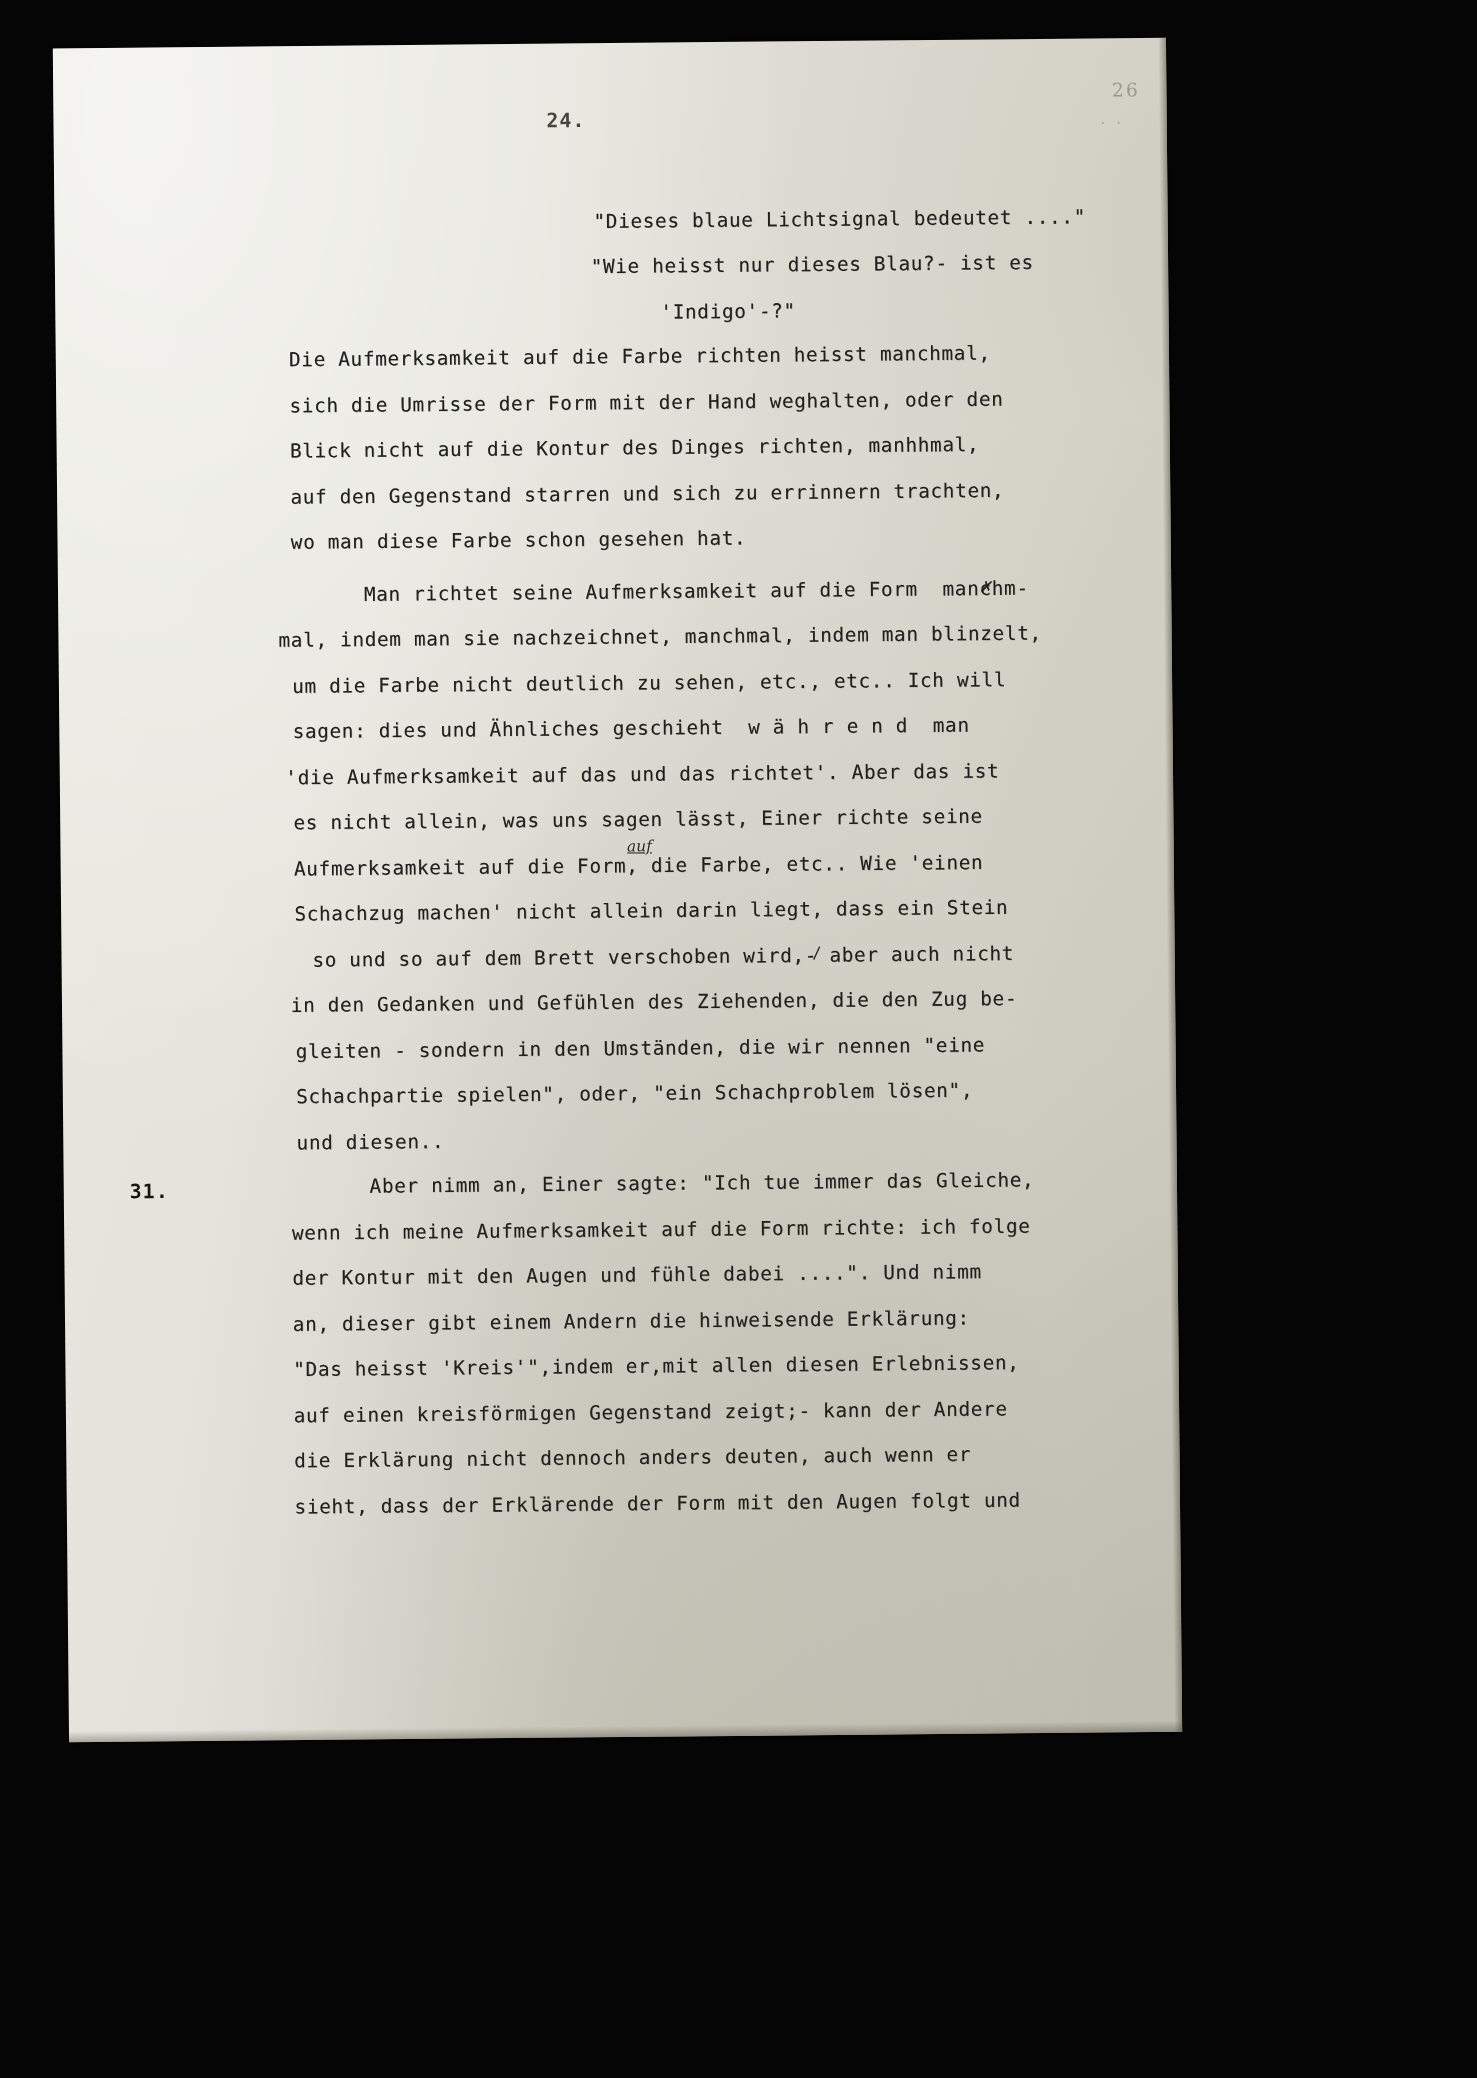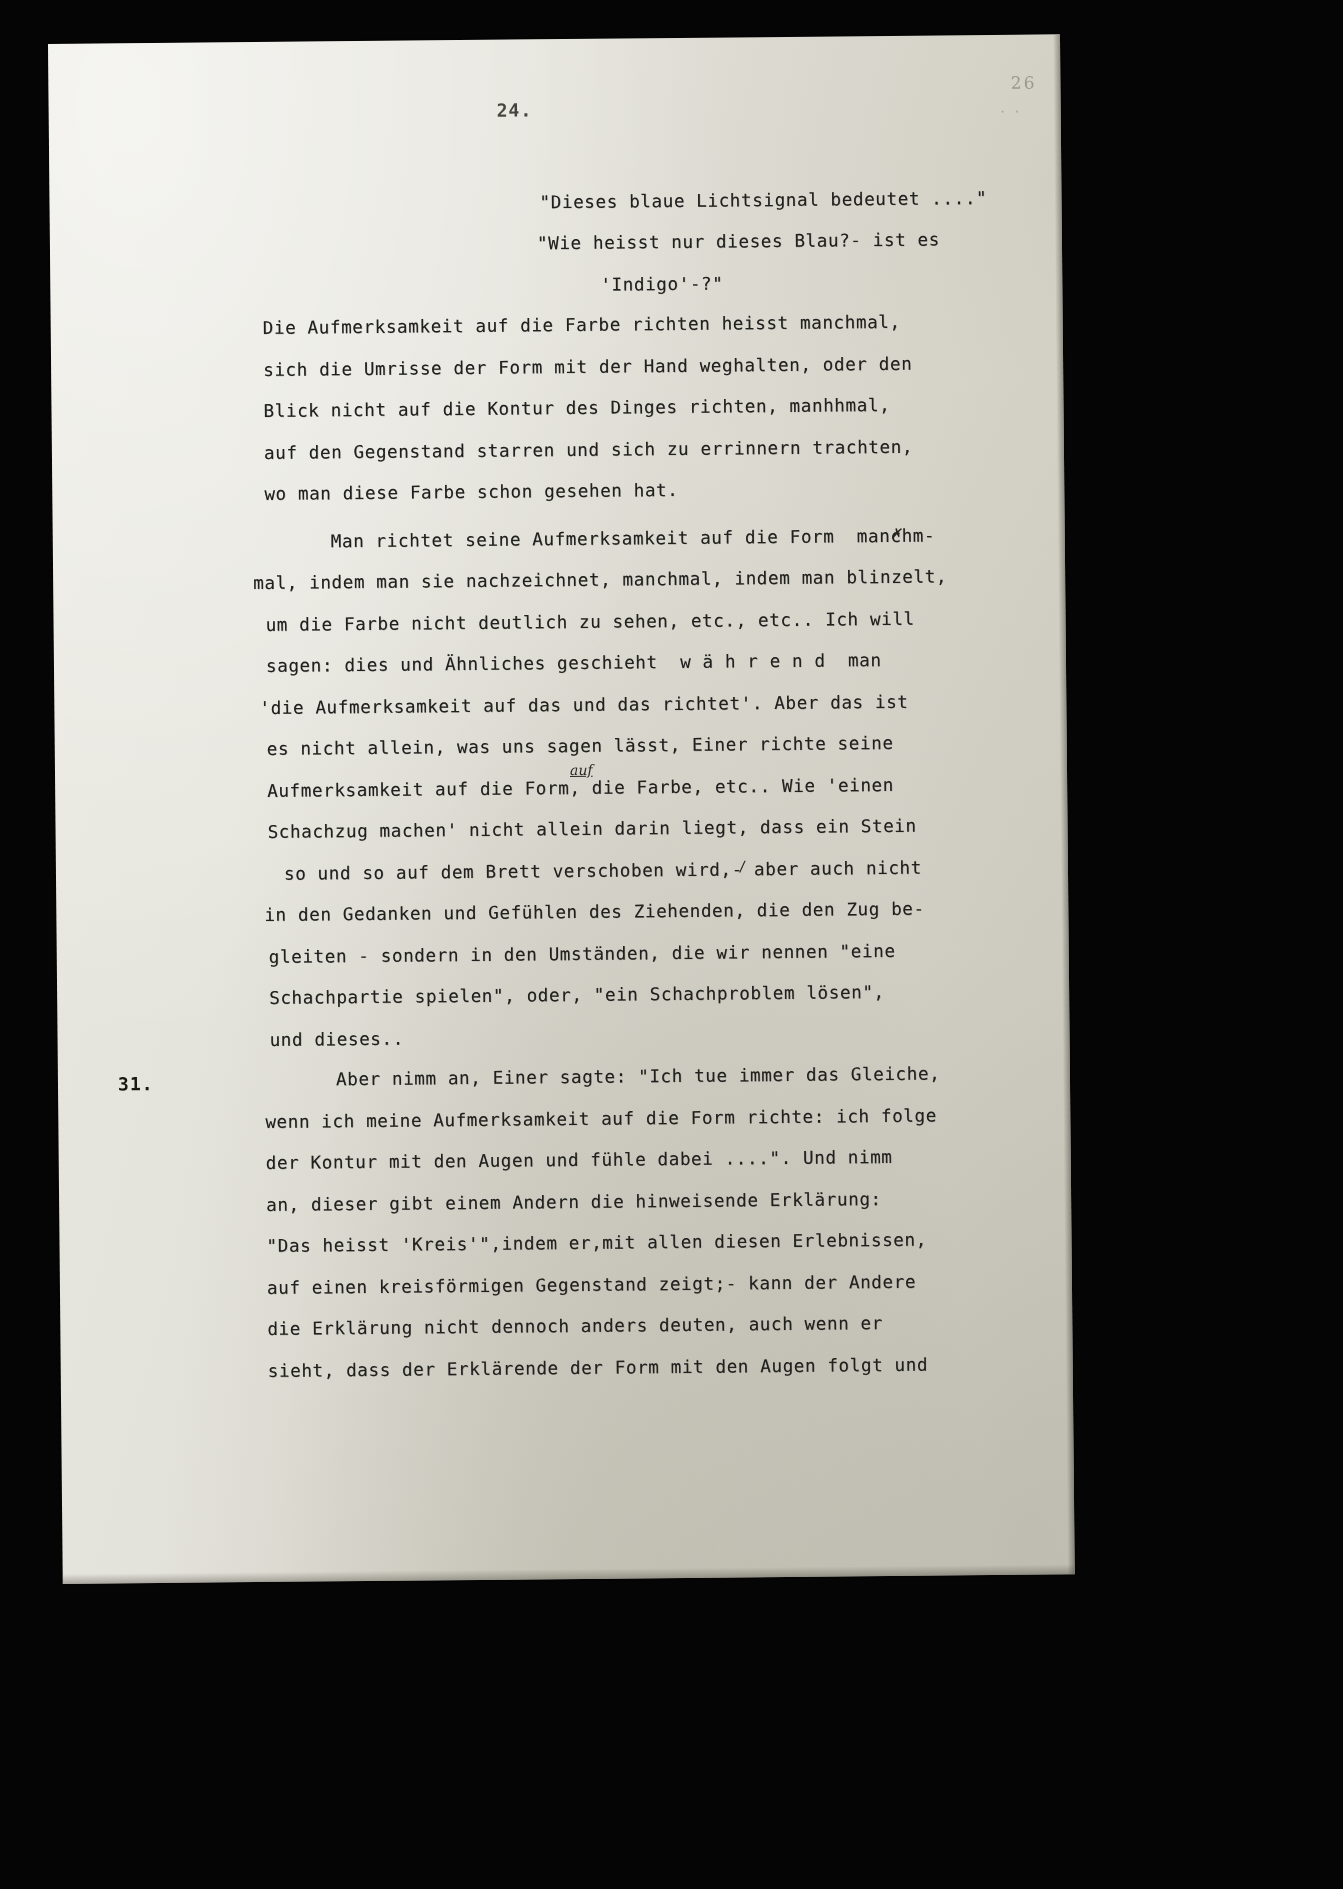--- a/index.html
+++ b/index.html
@@ -164,21 +164,21 @@
       <div class="ln" style="left:212px; top:575px;">um die Farbe nicht deutlich zu sehen, etc., etc.. Ich will</div>
       <div class="ln" style="left:212px; top:616px;">sagen: dies und Ähnliches geschieht  w ä h r e n d  man</div>
       <div class="ln" style="left:205px; top:658px;">'die Aufmerksamkeit auf das und das richtet'. Aber das ist</div>
       <div class="ln" style="left:212px; top:699px;">es nicht allein, was uns sagen lässt, Einer richte seine</div>
       <div class="ln" style="left:212px; top:741px;">Aufmerksamkeit auf die Form, die Farbe, etc.. Wie 'einen</div>
       <div class="ln" style="left:212px; top:782px;">Schachzug machen' nicht allein darin liegt, dass ein Stein</div>
       <div class="ln" style="left:228px; top:824px;">so und so auf dem Brett verschoben wird,- aber auch nicht</div>
       <div class="ln" style="left:208px; top:865px;">in den Gedanken und Gefühlen des Ziehenden, die den Zug be-</div>
       <div class="ln" style="left:212px; top:907px;">gleiten - sondern in den Umständen, die wir nennen "eine</div>
       <div class="ln" style="left:212px; top:948px;">Schachpartie spielen", oder, "ein Schachproblem lösen",</div>
-      <div class="ln" style="left:212px; top:990px;">und dieses..</div>
+      <div class="ln" style="left:212px; top:990px;">und diesen..</div>
       <div class="ln" style="left:278px; top:1030px;">Aber nimm an, Einer sagte: "Ich tue immer das Gleiche,</div>
       <div class="ln" style="left:207px; top:1072px;">wenn ich meine Aufmerksamkeit auf die Form richte: ich folge</div>
       <div class="ln" style="left:207px; top:1113px;">der Kontur mit den Augen und fühle dabei ....". Und nimm</div>
       <div class="ln" style="left:207px; top:1155px;">an, dieser gibt einem Andern die hinweisende Erklärung:</div>
       <div class="ln" style="left:207px; top:1196px;">"Das heisst 'Kreis'",indem er,mit allen diesen Erlebnissen,</div>
       <div class="ln" style="left:207px; top:1238px;">auf einen kreisförmigen Gegenstand zeigt;- kann der Andere</div>
       <div class="ln" style="left:207px; top:1279px;">die Erklärung nicht dennoch anders deuten, auch wenn er</div>
       <div class="ln" style="left:207px; top:1321px;">sieht, dass der Erklärende der Form mit den Augen folgt und</div>
 
       <div class="hand" style="left:515px; top:723px;text-decoration:underline;">auf</div>

